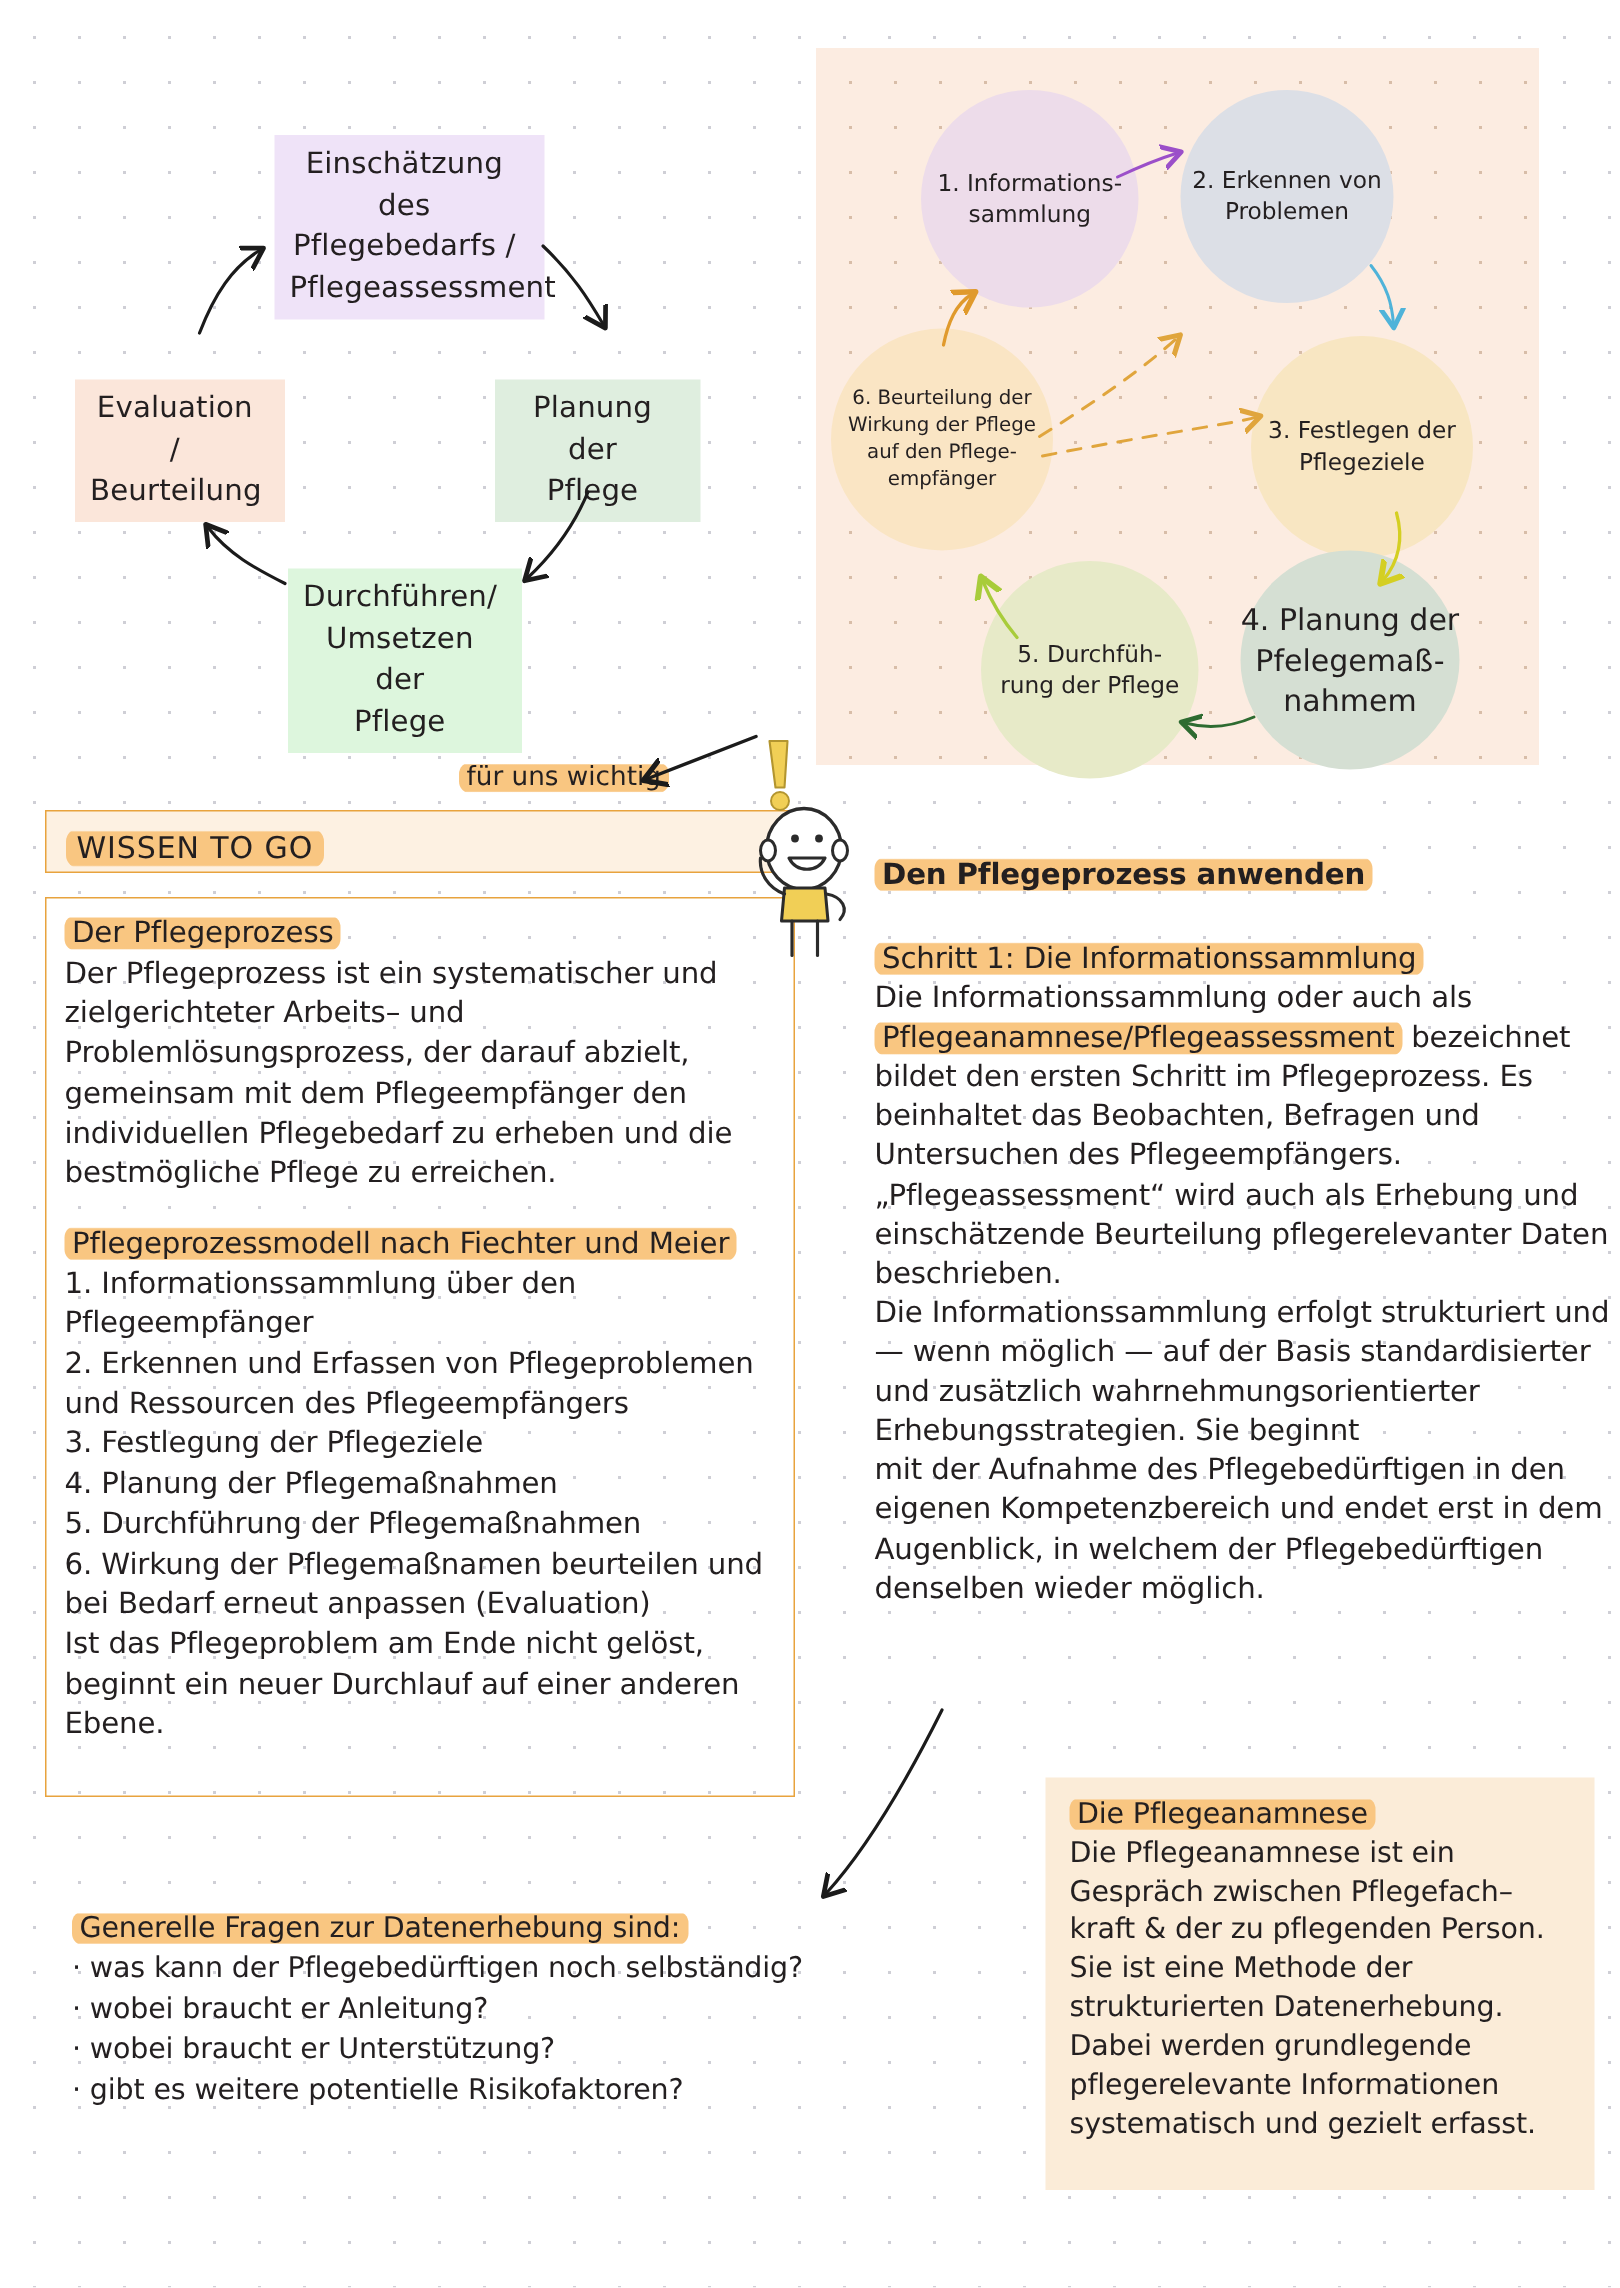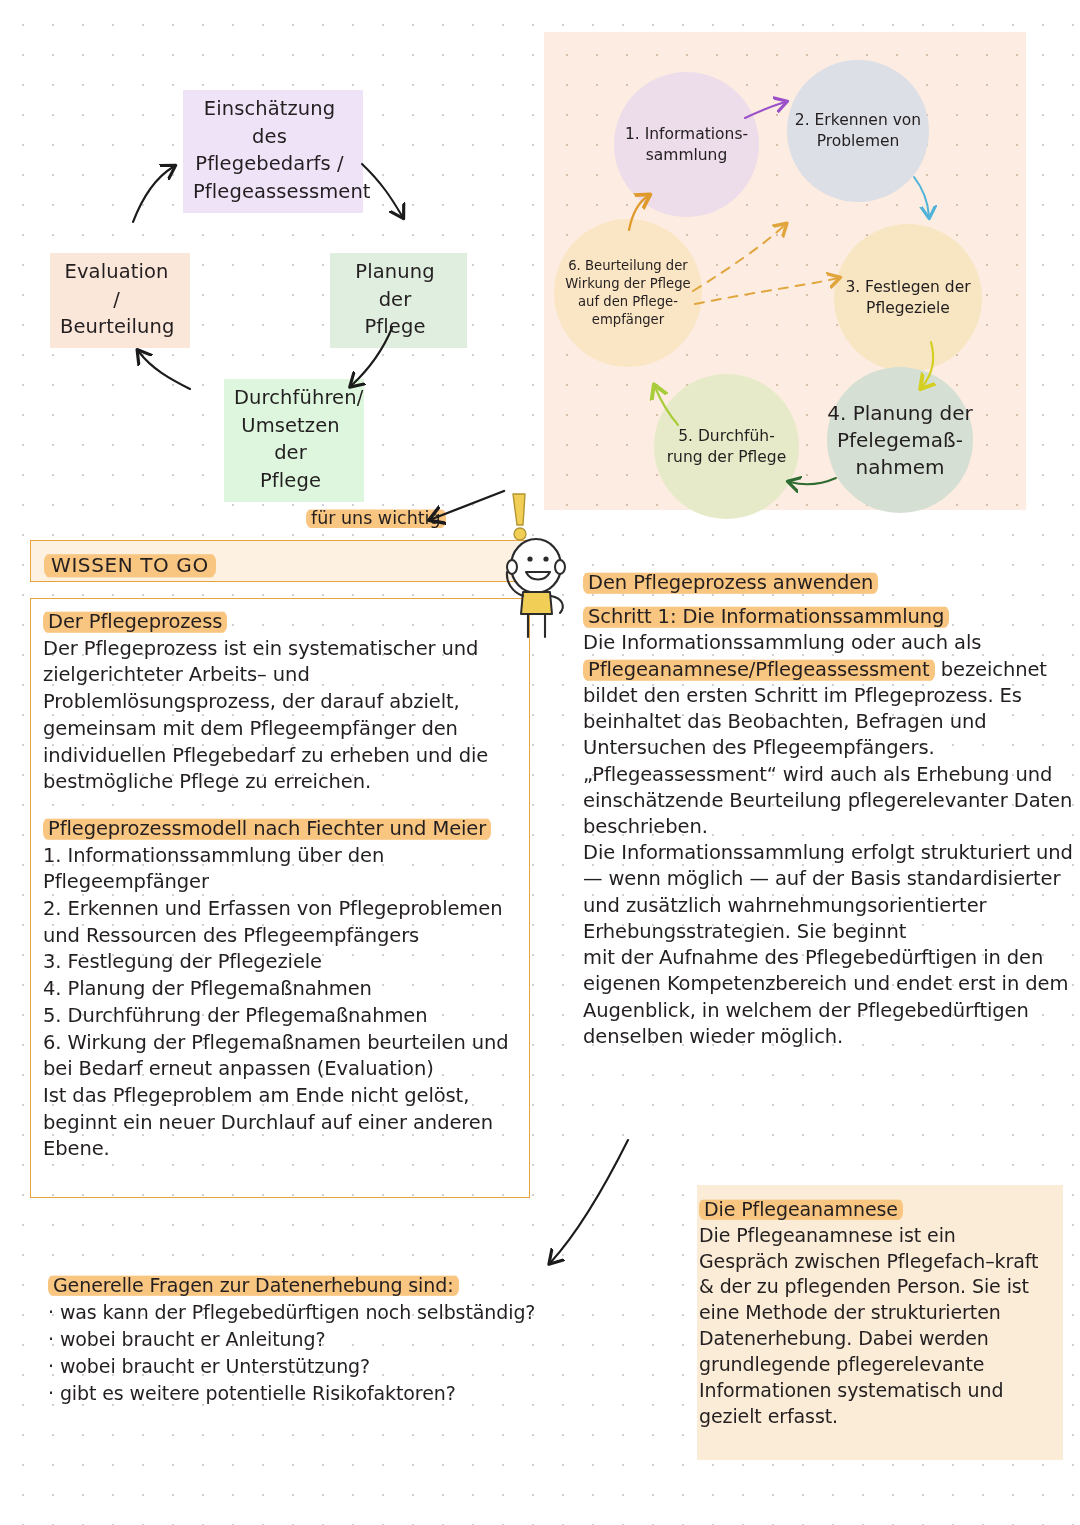--- a/index.html
+++ b/index.html
@@ -31,21 +31,21 @@
     font-size: 19.5px;
     line-height: 1.42;
     color: #231f20;
     padding: 5px 17px 7px 10px;
     box-sizing: border-box;
     letter-spacing: 0.1px;
   }
   .cyc-assessment { left: 183px; top: 90px; width: 180px; background: #efe3f8; }
   .cyc-evaluation { left: 50px;  top: 253px; width: 140px; background: #fbe6da; }
   .cyc-planung    { left: 330px; top: 253px; width: 137px; background: #dfeedf; }
-  .cyc-durchfuehr { left: 192px; top: 379px; width: 140px; background: #ddf6dd; margin-left: 32px; }
+  .cyc-durchfuehr { left: 192px; top: 379px; width: 156px; background: #ddf6dd; }
 
   
   #circle-panel {
     left: 544px; top: 32px; width: 482px; height: 478px;
     background-color: #fcece1;
     background-image: radial-gradient(circle, #d8bda8 1.1px, rgba(252,236,225,0) 1.2px);
     background-size: 30px 30px;
     background-position: 8px 8px;
   }
   .circ {
@@ -53,21 +53,21 @@
     border-radius: 50%;
     display: flex;
     align-items: center;
     justify-content: center;
     text-align: center;
     color: #231f20;
     font-family: "DejaVu Sans", sans-serif;
     line-height: 1.35;
     box-sizing: border-box;
   }
-  .c1 { left: 70px; top: 40px;  width: 145px; height: 145px; background: #eddcea; font-size: 15.5px; }
+  .c1 { left: 70px; top: 28px;  width: 145px; height: 145px; background: #eddcea; font-size: 15.5px; }
   .c2 { left: 243px; top: 28px; width: 142px; height: 142px; background: #dcdfe6; font-size: 15.5px; }
   .c3 { left: 290px; top: 192px; width: 148px; height: 148px; background: #f8e6c2; font-size: 15.5px; }
   .c4 { left: 283px; top: 335px; width: 146px; height: 146px; background: #d5dfd3; font-size: 20px; }
   .c5 { left: 110px; top: 342px; width: 145px; height: 145px; background: #e7eac8; font-size: 15.5px; }
   .c6 { left: 10px;  top: 187px; width: 148px; height: 148px; background: #fae5c4; font-size: 13.2px; }
 
   
   #wissen-header {
     left: 30px; top: 540px; width: 500px; height: 42px;
     border: 1.6px solid #e8a33d;
@@ -109,21 +109,21 @@
   .gap { height: 20px; }
 
   
   #right-col { left: 583px; top: 570px; width: 490px; }
   #right-col .bodytext { font-size: 19.5px; line-height: 1.345; }
 
   
   #anamnese-box {
     left: 697px; top: 1185px; width: 366px; height: 275px;
     background: #fbecd8;
-    padding: 12px 12px 10px 2px;
+    padding: 12px 12px 10px 16px;
     box-sizing: border-box;
   }
   #anamnese-box .bodytext { font-size: 19px; line-height: 1.36; }
 
   
   #fragen { left: 48px; top: 1272px; width: 680px; }
   #fragen .bodytext { font-size: 19px; line-height: 1.42; }
 
   
   #fuw {
@@ -214,21 +214,21 @@
       <div>2. Erkennen und Erfassen von Pflegeproblemen und Ressourcen des Pflegeempfängers</div>
       <div>3. Festlegung der Pflegeziele</div>
       <div>4. Planung der Pflegemaßnahmen</div>
       <div>5. Durchführung der Pflegemaßnahmen</div>
       <div>6. Wirkung der Pflegemaßnamen beurteilen und bei Bedarf erneut anpassen (Evaluation)</div>
       <div>Ist das Pflegeproblem am Ende nicht gelöst, beginnt ein neuer Durchlauf auf einer anderen Ebene.</div>
     </div>
   </div>
 
   <div id="right-col" class="abs">
-    <div class="bodytext" style="margin-bottom:8px;">
+    <div class="bodytext" style="margin-bottom:30px;font-weight:bold;">
       <span class="hi">Den Pflegeprozess anwenden</span>
     </div>
     <div class="bodytext">
       <div>
         <span class="hi">Schritt 1: Die Informationssammlung</span>
       </div>
       <div><span>Die Informationssammlung oder auch als </span><span class="hi">Pflegeanamnese/Pflegeassessment</span><span> bezeichnet bildet den ersten Schritt im Pflegeprozess. Es beinhaltet das Beobachten, Befragen und Untersuchen des Pflegeempfängers. „Pflegeassessment“ wird auch als Erhebung und einschätzende Beurteilung pflegerelevanter Daten beschrieben.</span></div>
       <div>Die Informationssammlung erfolgt strukturiert und — wenn möglich — auf der Basis standardisierter und zusätzlich wahrnehmungsorientierter Erhebungsstrategien. Sie beginnt</div>
       <div>mit der Aufnahme des Pflegebedürftigen in den eigenen Kompetenzbereich und endet erst in dem Augenblick, in welchem der Pflegebedürftigen denselben wieder möglich.</div>
     </div>

